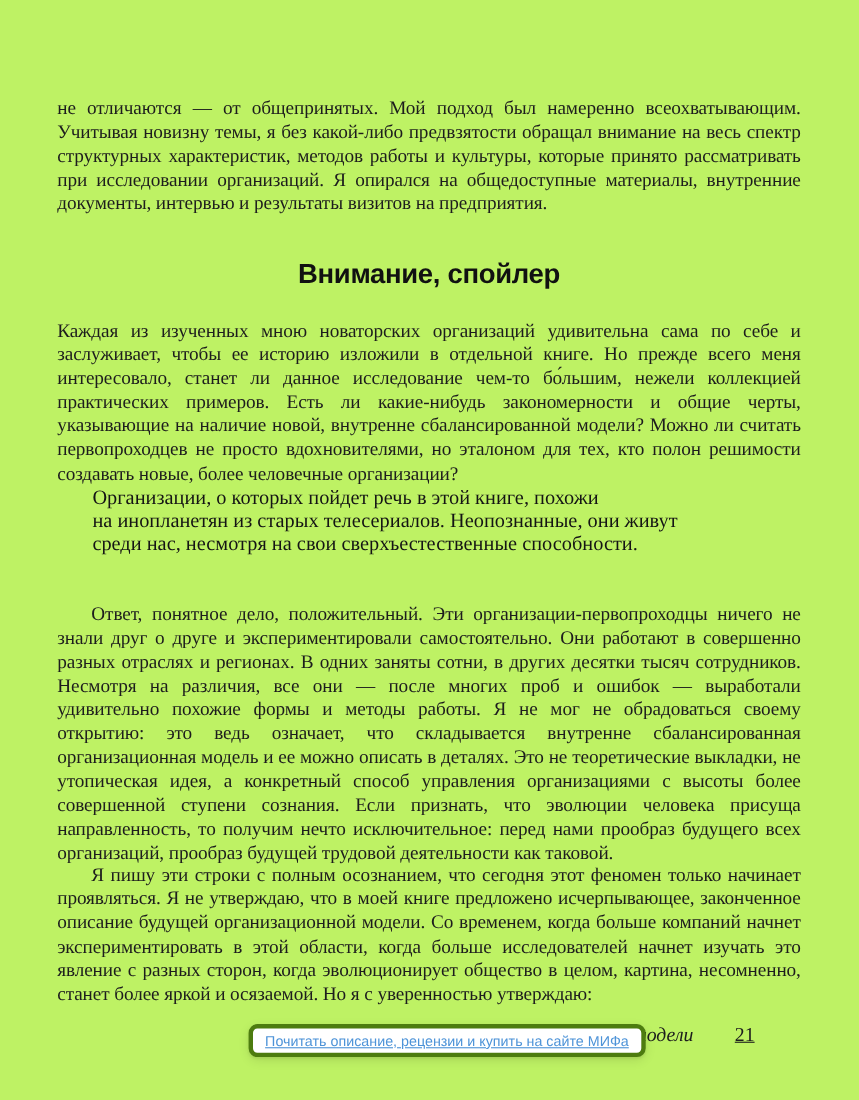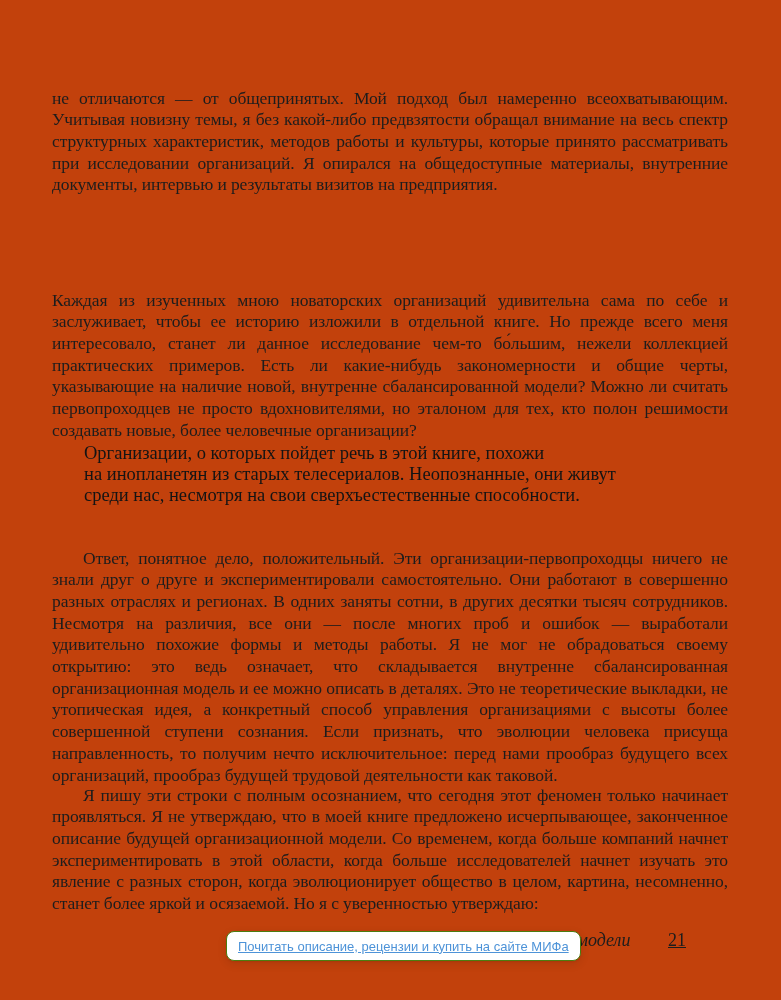--- a/index.html
+++ b/index.html
@@ -4,21 +4,21 @@
 <style>
   html, body {
     margin: 0;
     padding: 0;
     background: #ffffff;
   }
   .page {
     position: relative;
     width: 781px;
     height: 1000px;
-    background: #c2410c;
+    background: #bef264;
     font-family: "Liberation Serif", serif;
     color: #1d1d1d;
     overflow: hidden;
   }
   .para {
     position: absolute;
     left: 52px;
     width: 676px;
     font-size: 17.5px;
     line-height: 21.7px;
@@ -72,40 +72,41 @@
   .link-popup {
     position: absolute;
     left: 226px;
     top: 931px;
     height: 30px;
     display: inline-flex;
     align-items: center;
     padding: 0 11px;
     box-sizing: border-box;
     background: #ffffff;
-    border: 1px solid #4d7c0f;
+    border: 4px solid #4d7c0f;
     border-radius: 8px;
     box-shadow: 0 3px 10px rgba(0,0,0,0.10), 0 1px 2px rgba(0,0,0,0.06);
     z-index: 5;
   }
   .link-popup a {
     font-family: "Liberation Sans", sans-serif;
     font-size: 13px;
     text-decoration: underline;
     white-space: nowrap;
     cursor: pointer;
   }
 </style>
 </head>
 <body>
 
 <div class="page" style="color: rgb(29, 29, 29);">
 
   <p class="para" style="top: 70px;">не отличаются — от общепринятых. Мой подход был намеренно всеохватывающим. Учитывая новизну темы, я без какой-либо предвзятости обращал внимание на весь спектр структурных характеристик, методов работы и культуры, которые принято рассматривать при исследовании организаций. Я опирался на общедоступные материалы, внутренние документы, интервью и результаты визитов на предприятия.</p>
 
+  <h1 class="section-heading">Внимание, спойлер</h1>
 
   <p class="para" style="top: 272px;">Каждая из изученных мною новаторских организаций удивительна сама по себе и заслуживает, чтобы ее историю изложили в отдельной книге. Но прежде всего меня интересовало, станет ли данное исследование чем-то бо́льшим, нежели коллекцией практических примеров. Есть ли какие-нибудь закономерности и общие черты, указывающие на наличие новой, внутренне сбалансированной модели? Можно ли считать первопроходцев не просто вдохновителями, но эталоном для тех, кто полон решимости создавать новые, более человечные организации?</p>
 
   <div class="quote">Организации, о которых пойдет речь в этой книге, похожи
 на инопланетян из старых телесериалов. Неопознанные, они живут
 среди нас, несмотря на свои сверхъестественные способности.</div>
 
   <p class="para indent" style="top: 530px;">Ответ, понятное дело, положительный. Эти организации-первопроходцы ничего не знали друг о друге и экспериментировали самостоятельно. Они работают в совершенно разных отраслях и регионах. В одних заняты сотни, в других десятки тысяч сотрудников. Несмотря на различия, все они — после многих проб и ошибок — выработали удивительно похожие формы и методы работы. Я не мог не обрадоваться своему открытию: это ведь означает, что складывается внутренне сбалансированная организационная модель и ее можно описать в деталях. Это не теоретические выкладки, не утопическая идея, а конкретный способ управления организациями с высоты более совершенной ступени сознания. Если признать, что эволюции человека присуща направленность, то получим нечто исключительное: перед нами прообраз будущего всех организаций, прообраз будущей трудовой деятельности как таковой.</p>
 
   <p class="para indent" style="top: 767px;">Я пишу эти строки с полным осознанием, что сегодня этот феномен только начинает проявляться. Я не утверждаю, что в моей книге предложено исчерпывающее, законченное описание будущей организационной модели. Со временем, когда больше компаний начнет экспериментировать в этой области, когда больше исследователей начнет изучать это явление с разных сторон, когда эволюционирует общество в целом, картина, несомненно, станет более яркой и осязаемой. Но я с уверенностью утверждаю:</p>

